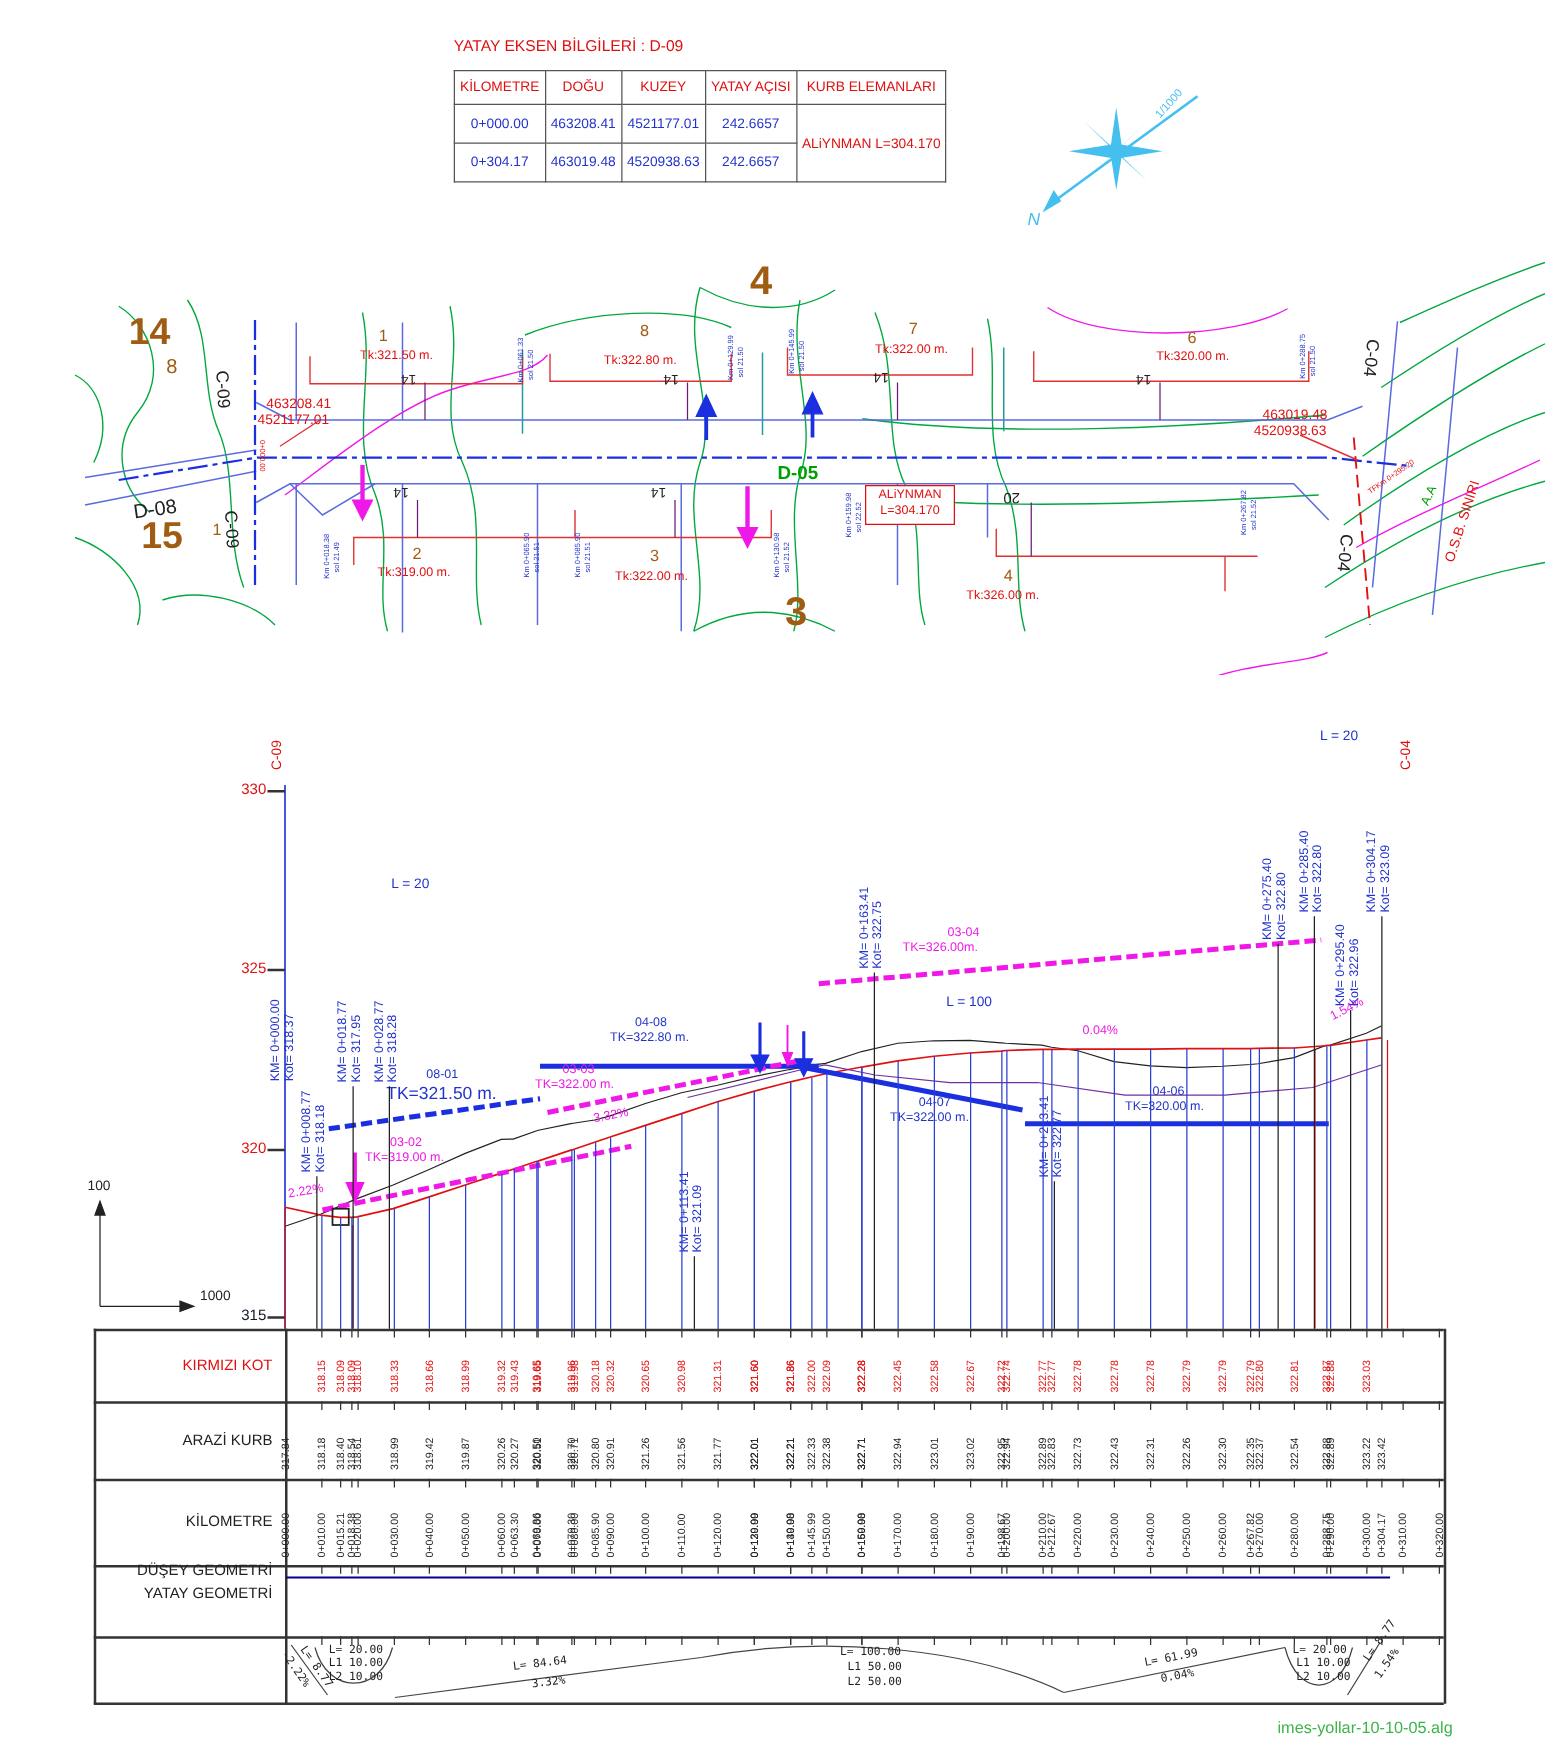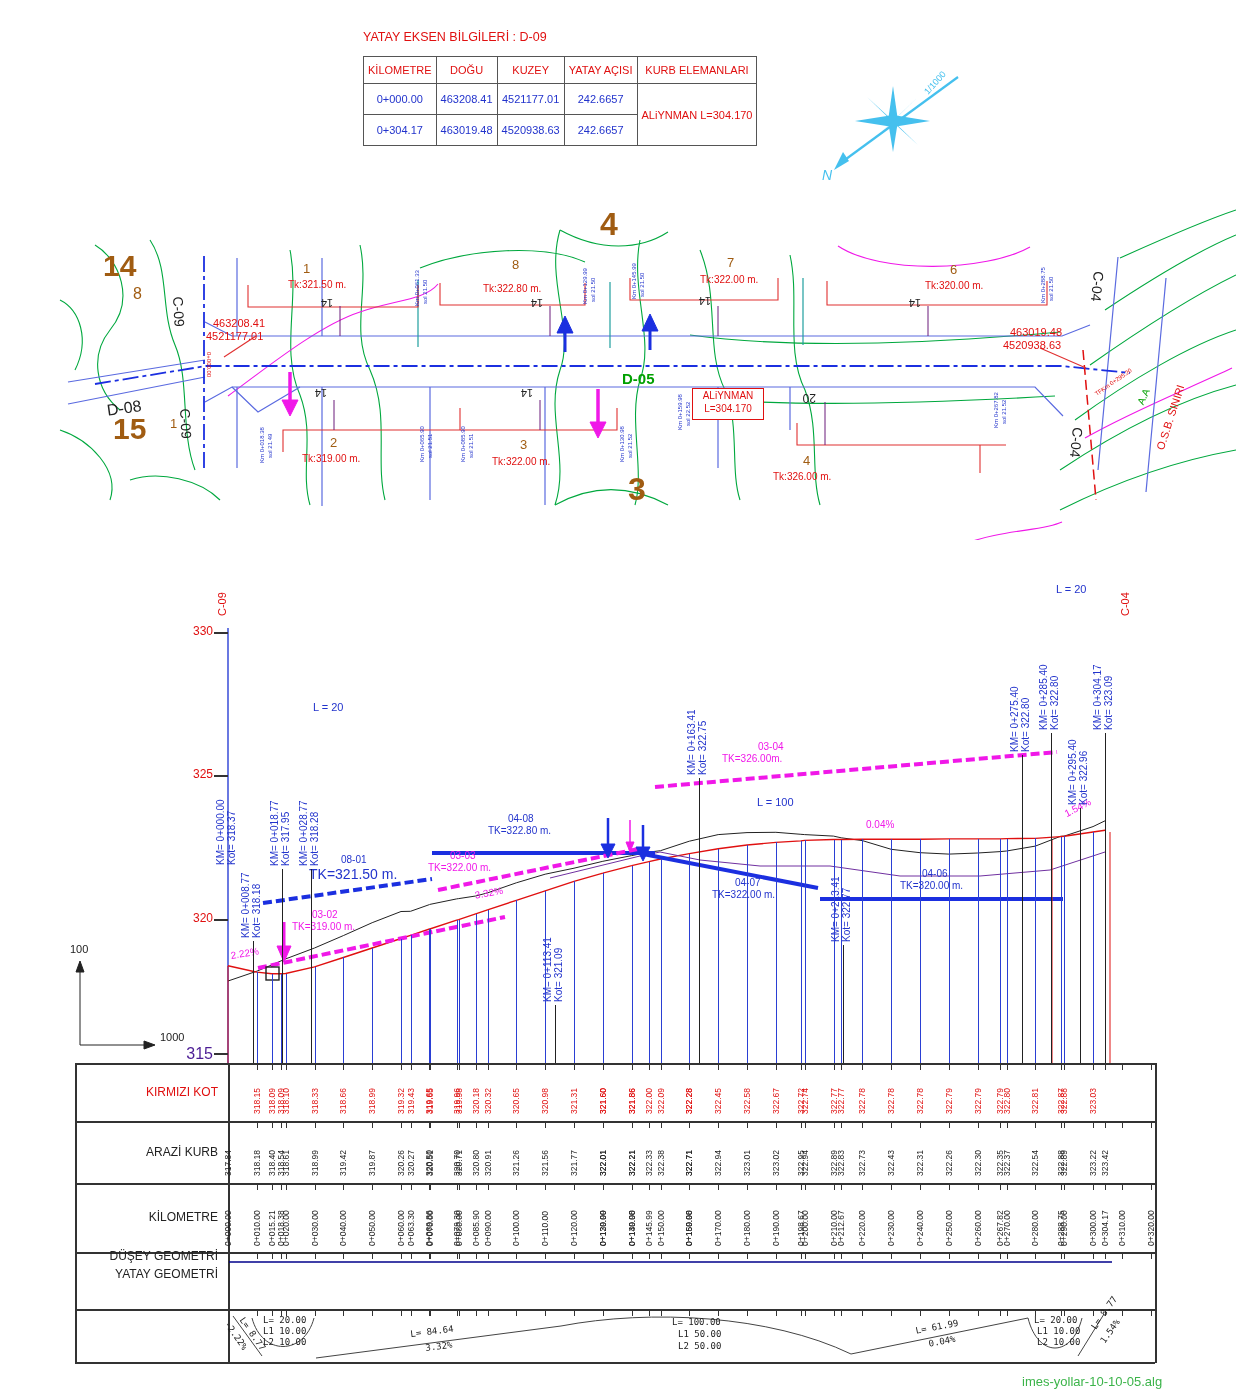--- a/index.html
+++ b/index.html
@@ -347,21 +347,21 @@
       <div class="abs" style="left: 1037px; top: 1327px; font-size: 9px; color: rgb(34, 34, 34); font-family: &quot;DejaVu Sans Mono&quot;, monospace;">L1 10.00</div>
       <div class="abs" style="left: 1037px; top: 1338px; font-size: 9px; color: rgb(34, 34, 34); font-family: &quot;DejaVu Sans Mono&quot;, monospace;">L2 10.00</div>
       <div class="abs" style="left: 1090px; top: 1326px; font-size: 9px; color: rgb(34, 34, 34); transform: rotate(-55deg); transform-origin: 0px 0px; font-family: &quot;DejaVu Sans Mono&quot;, monospace;">L= 8.77</div>
       <div class="abs" style="left: 1099px; top: 1340px; font-size: 9px; color: rgb(34, 34, 34); transform: rotate(-55deg); transform-origin: 0px 0px; font-family: &quot;DejaVu Sans Mono&quot;, monospace;">1.54%</div>
       <div class="abs" style="left: 183px; top: 625px; width: 30px; text-align: right; color: rgb(224, 16, 16); font-size: 12px;">330</div>
       <div class="tline" style="left: 214px; top: 632px; width: 14px; height: 1.5px;"></div>
       <div class="abs" style="left: 183px; top: 768px; width: 30px; text-align: right; color: rgb(224, 16, 16); font-size: 12px;">325</div>
       <div class="tline" style="left: 214px; top: 775px; width: 14px; height: 1.5px;"></div>
       <div class="abs" style="left: 183px; top: 912px; width: 30px; text-align: right; color: rgb(224, 16, 16); font-size: 12px;">320</div>
       <div class="tline" style="left: 214px; top: 919px; width: 14px; height: 1.5px;"></div>
-      <div class="abs" style="left: 183px; top: 1046px; width: 30px; text-align: right; color: #4c1d95; font-size: 16px;">315</div>
+      <div class="abs" style="left: 183px; top: 1046px; width: 30px; text-align: right; color: #0f172a; font-size: 12px;">315</div>
       <div class="tline" style="left: 214px; top: 1053px; width: 14px; height: 1.5px;"></div>
       <div class="abs" style="left: 215px; top: 865px; font-size: 10px; line-height: 11px; color: rgb(34, 51, 204); transform: rotate(-90deg); transform-origin: 0px 0px;">KM= 0+000.00
 Kot= 318.37</div>
       <div class="abs" style="left: 240.287px; top: 938px; font-size: 10px; line-height: 11px; color: rgb(34, 51, 204); transform: rotate(-90deg); transform-origin: 0px 0px;">KM= 0+008.77
 Kot= 318.18</div>
       <div class="abs" style="left: 269.121px; top: 866px; font-size: 10px; line-height: 11px; color: rgb(34, 51, 204); transform: rotate(-90deg); transform-origin: 0px 0px;">KM= 0+018.77
 Kot= 317.95</div>
       <div class="abs" style="left: 297.955px; top: 866px; font-size: 10px; line-height: 11px; color: rgb(34, 51, 204); transform: rotate(-90deg); transform-origin: 0px 0px;">KM= 0+028.77
 Kot= 318.28</div>
       <div class="abs" style="left: 542.006px; top: 1002px; font-size: 10px; line-height: 11px; color: rgb(34, 51, 204); transform: rotate(-90deg); transform-origin: 0px 0px;">KM= 0+113.41

